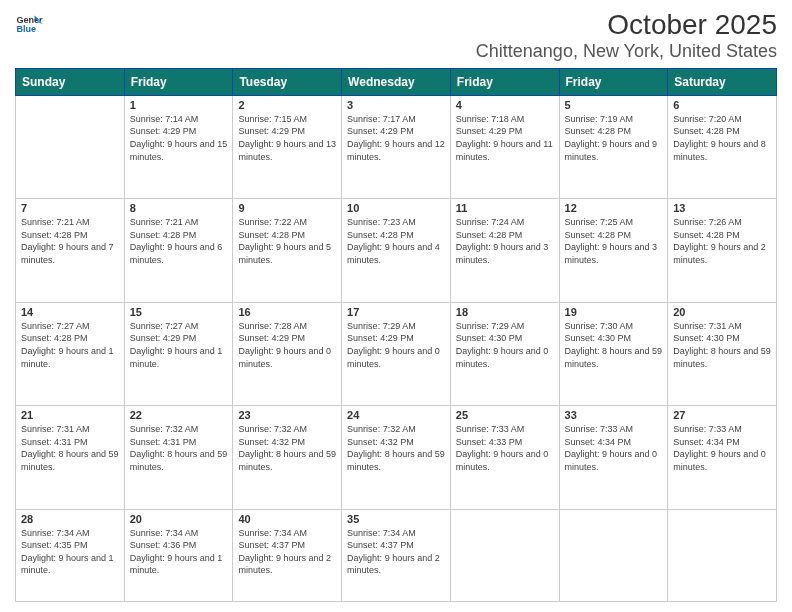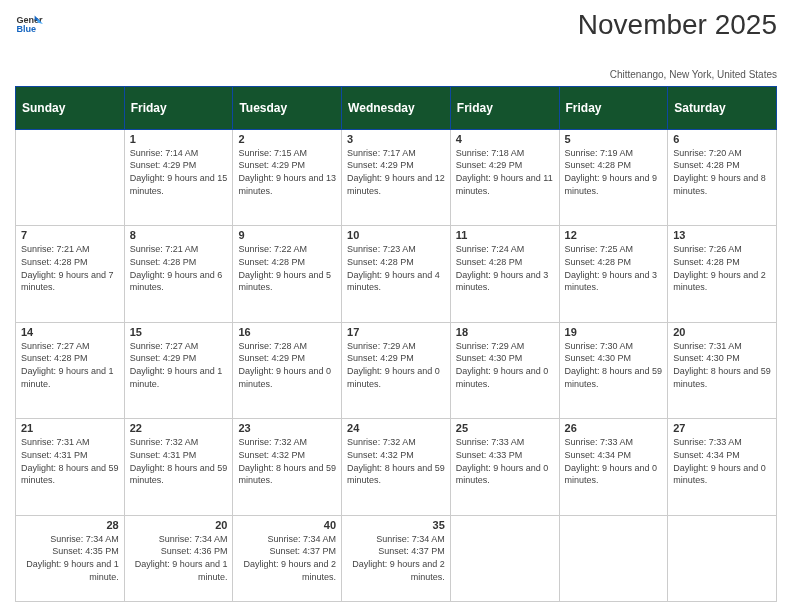--- a/index.html
+++ b/index.html
@@ -35,51 +35,49 @@
     .title-block {
       text-align: right;
     }
     .main-title {
       font-size: 28px;
       font-weight: normal;
       color: #333;
       line-height: 1.1;
     }
     .subtitle {
-      font-size: 10px;
+      font-size: 18px;
       color: #555;
-      margin-top: 28px;
     }
     .calendar-table {
       width: 100%;
       border-collapse: collapse;
       flex: 1;
       table-layout: fixed;
     }
     .calendar-table th {
-      background: #14532d;
+      background: #0f766e;
       color: white;
       text-align: left;
-      padding: 14px 6px;
+      padding: 6px 6px;
       font-size: 12px;
       font-weight: 600;
       border: 1px solid #0d47a1;
     }
     .calendar-table td {
       border: 1px solid #ccc;
       vertical-align: top;
       padding: 3px 5px;
       font-size: 9.5px;
       color: #333;
       height: 80px;
       background: #fff;
     }
     .calendar-table tr:last-child td {
       height: 70px;
-      text-align: right;
     }
     .day-number {
       font-size: 11px;
       font-weight: bold;
       color: #333;
       margin-bottom: 2px;
     }
     .empty-cell {
       background: #f9f9f9;
     }
@@ -96,21 +94,21 @@
   <div class="header">
     <div class="logo">
       <svg class="logo-icon" viewBox="0 0 40 40">
         <text x="2" y="18" font-size="13" font-weight="bold" fill="#333">General</text>
         <text x="2" y="32" font-size="13" font-weight="bold" fill="#1565c0">Blue</text>
         <polygon points="28,8 38,18 28,14" fill="#1565c0"></polygon>
         <polygon points="32,12 40,20 32,18" fill="#42a5f5"></polygon>
       </svg>
     </div>
     <div class="title-block">
-      <div class="main-title">November 2025</div>
+      <div class="main-title">October 2025</div>
       <div class="subtitle">Chittenango, New York, United States</div>
     </div>
   </div>
 
   <table class="calendar-table">
     <thead>
       <tr>
       <th>Sunday</th>
           <th>Friday</th>
           <th>Tuesday</th>
@@ -223,21 +221,21 @@
           </td>
           <td>
             <div class="day-number">24</div>
             <div class="cell-info">Sunrise: 7:32 AM<br>Sunset: 4:32 PM<br>Daylight: 8 hours and 59 minutes.</div>
           </td>
           <td>
             <div class="day-number">25</div>
             <div class="cell-info">Sunrise: 7:33 AM<br>Sunset: 4:33 PM<br>Daylight: 9 hours and 0 minutes.</div>
           </td>
           <td>
-            <div class="day-number">26</div>
+            <div class="day-number">33</div>
             <div class="cell-info">Sunrise: 7:33 AM<br>Sunset: 4:34 PM<br>Daylight: 9 hours and 0 minutes.</div>
           </td>
           <td>
             <div class="day-number">27</div>
             <div class="cell-info">Sunrise: 7:33 AM<br>Sunset: 4:34 PM<br>Daylight: 9 hours and 0 minutes.</div>
           </td>
         </tr>
         <tr>
           <td>
             <div class="day-number">28</div>

